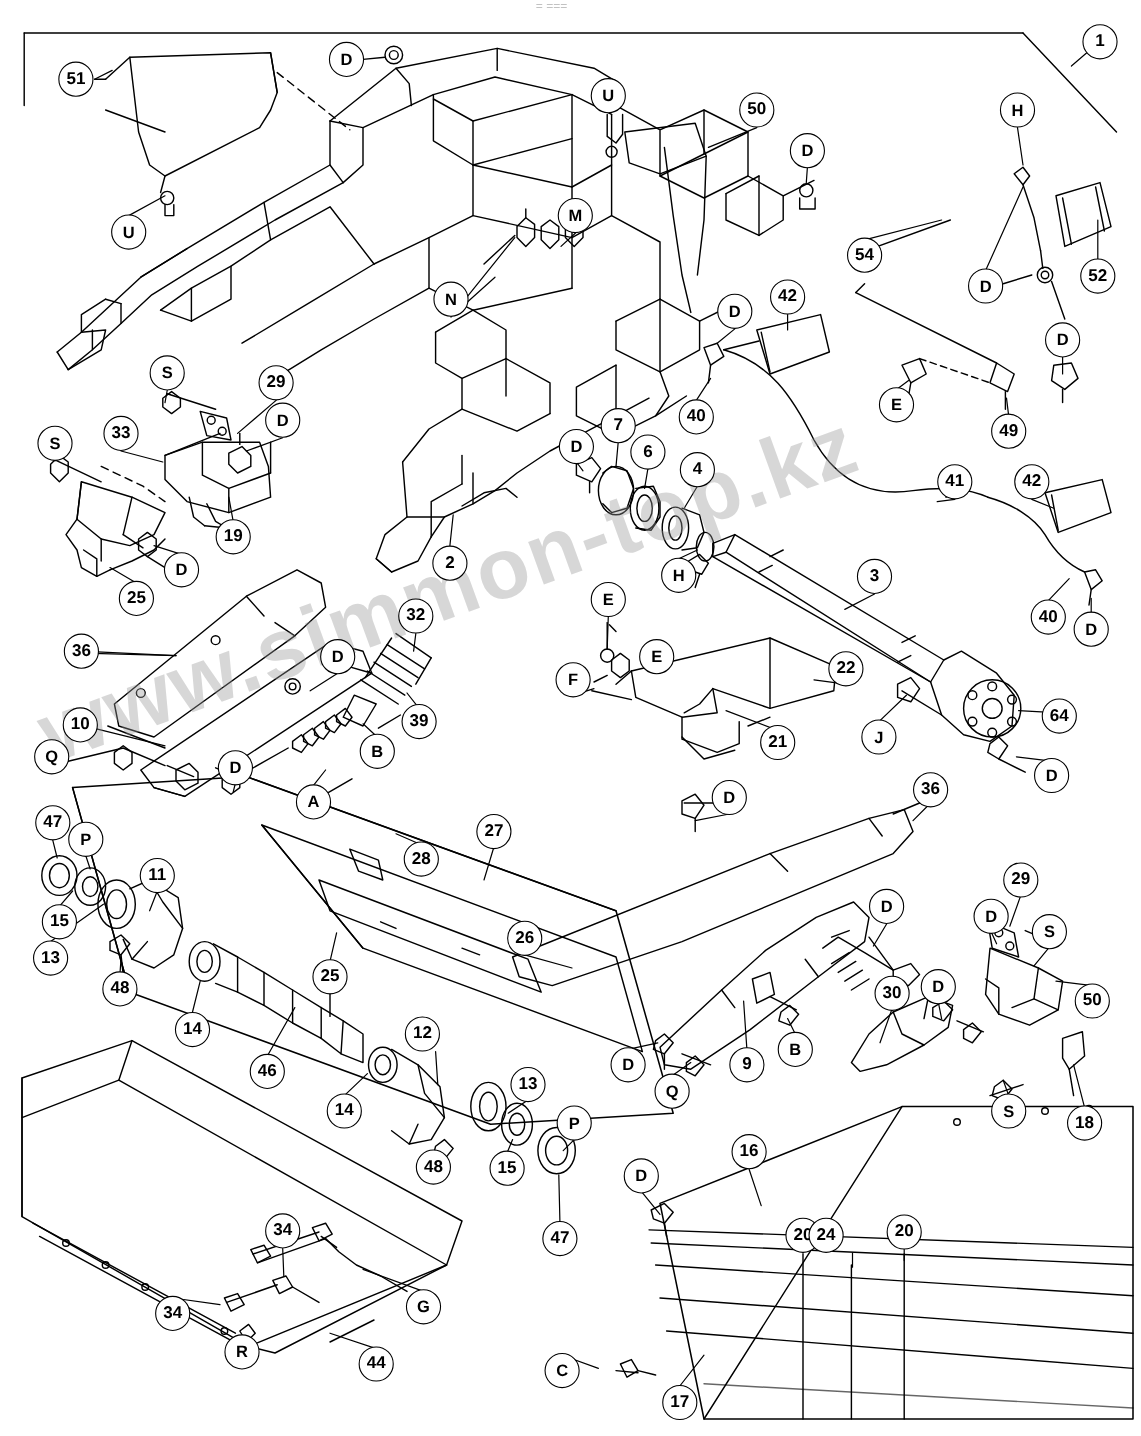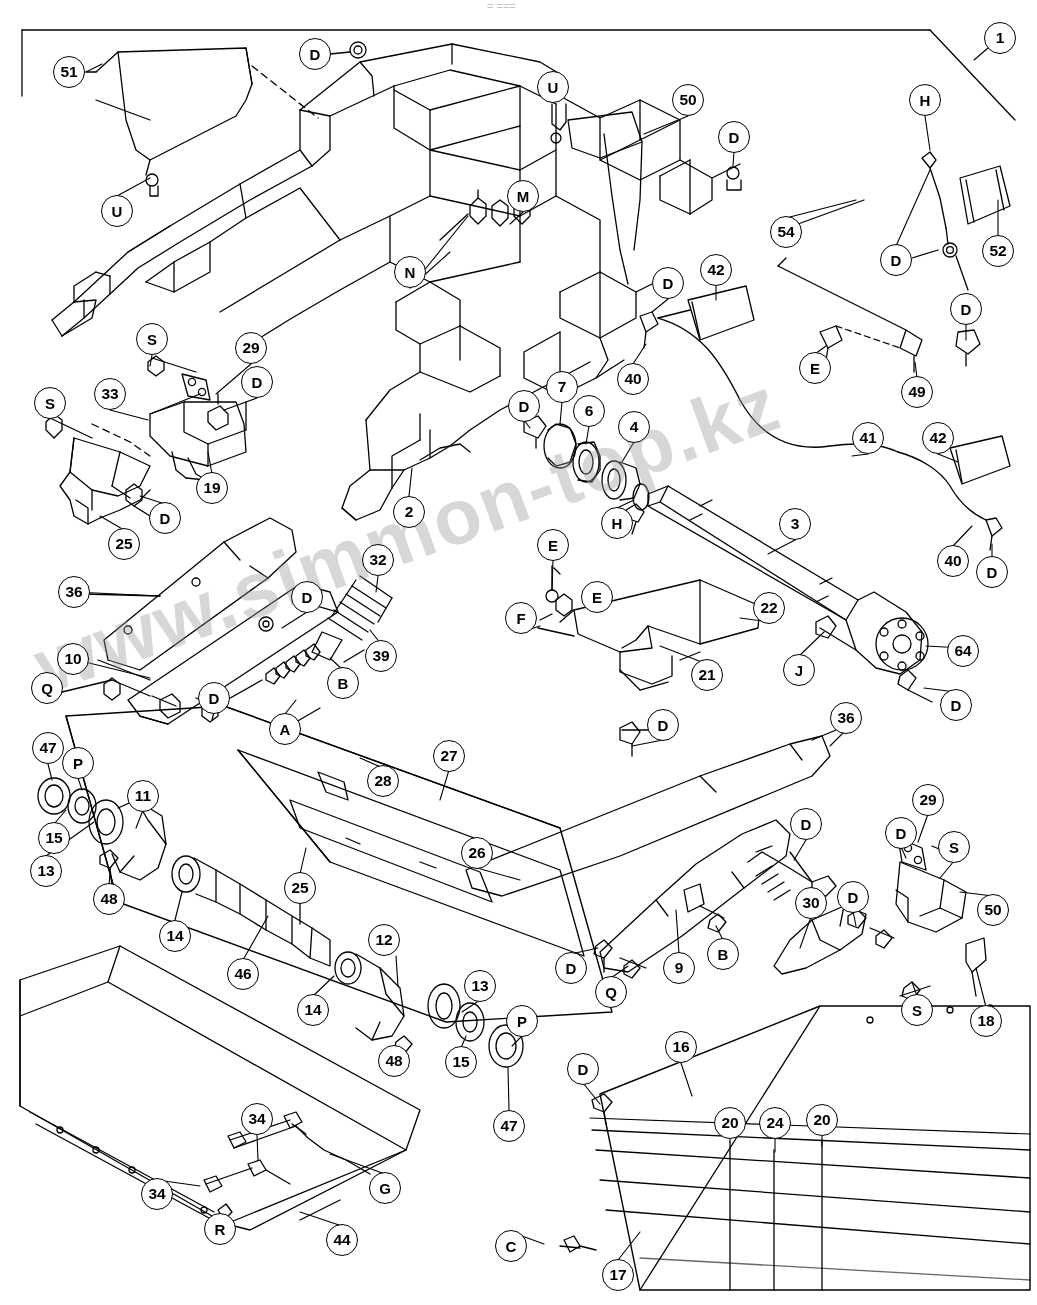--- a/index.html
+++ b/index.html
@@ -673,21 +673,21 @@
   <div class="callout circle letter" style="left:853px;top:897px">D</div>
   <div class="callout circle letter" style="left:901px;top:833px">D</div>
   <div class="callout circle num" style="left:928px;top:800px">29</div>
   <div class="callout circle letter" style="left:954px;top:847px">S</div>
   <div class="callout circle num" style="left:993px;top:910px">50</div>
   <div class="callout circle letter" style="left:917px;top:1010px">S</div>
   <div class="callout circle num" style="left:986px;top:1021px">18</div>
   <div class="callout circle letter" style="left:583px;top:1069px">D</div>
   <div class="callout circle num" style="left:681px;top:1047px">16</div>
   <div class="callout circle num" style="left:730px;top:1123px">20</div>
-  <div class="callout circle num" style="left:775px;top:1123px">24</div>
+  <div class="callout circle num" style="left:751px;top:1123px">24</div>
   <div class="callout circle num" style="left:822px;top:1120px">20</div>
   <div class="callout circle num" style="left:257px;top:1119px">34</div>
   <div class="callout circle num" style="left:157px;top:1194px">34</div>
   <div class="callout circle letter" style="left:385px;top:1188px">G</div>
   <div class="callout circle letter" style="left:220px;top:1229px">R</div>
   <div class="callout circle num" style="left:342px;top:1240px">44</div>
   <div class="callout circle letter" style="left:511px;top:1246px">C</div>
   <div class="callout circle num" style="left:618px;top:1275px">17</div>
 
 </div>

